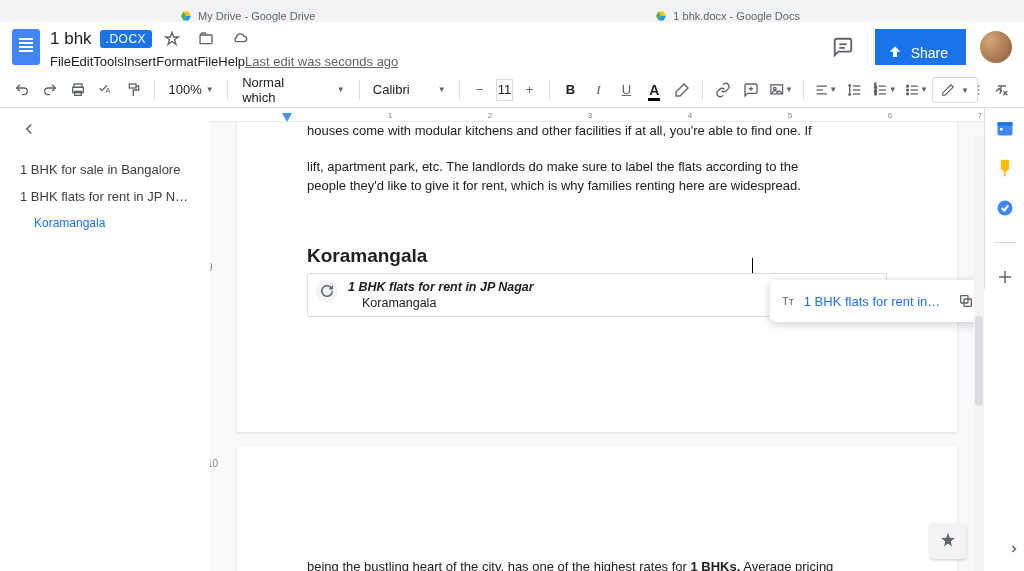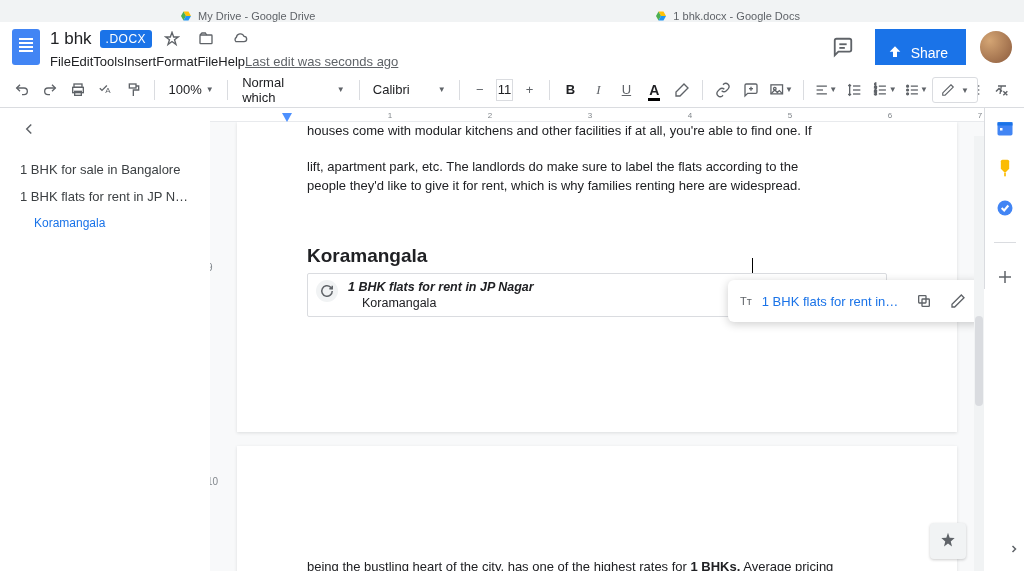--- a/index.html
+++ b/index.html
@@ -49,21 +49,21 @@
   .ruler-marker { position:absolute; bottom:-1px; width:10px; height:9px; }
   .page { background:#fff; width:720px; margin:0 auto; box-shadow:0 1px 3px rgba(60,64,67,.15); padding:0 70px; position:relative;}
   .page1 { height:310px; margin-bottom:14px; padding-top:0;}
   .page2 { height:160px; padding-top:112px;}
   .body-text { font-size:13px; line-height:1.4; color:#202124;}
   .heading2 { font-size:19px; font-weight:bold; margin-top:50px; color:#202124;}
   .bookmark-block { border:1px solid #dadce0; border-radius:2px; padding:6px 10px 6px 40px; margin-top:6px; font-size:12.5px; position:relative; background:#fff;}
   .bookmark-refresh { position:absolute; left:8px; top:6px; width:22px; height:22px; border-radius:50%; background:#f1f3f4; display:flex; align-items:center; justify-content:center;}
   .bookmark-title { font-weight:bold; color:#202124;font-style:italic;}
   .bookmark-sub { padding-left:14px; color:#202124; margin-top:2px;}
-  .link-popup { position:absolute; background:#fff; border-radius:6px; box-shadow:0 2px 10px rgba(0,0,0,.2); padding:8px 12px; display:flex; align-items:center; gap:10px; font-size:13px; top:158px; left:518px;}
+  .link-popup { position:absolute; background:#fff; border-radius:6px; box-shadow:0 2px 10px rgba(0,0,0,.2); padding:8px 12px; display:flex; align-items:center; gap:10px; font-size:13px; top:158px; left:560px;}
   .link-popup .tr { font-size:11px; color:#5f6368;}
   .link-popup .link-text { color:#1a73e8; max-width:140px; white-space:nowrap; overflow:hidden; text-overflow:ellipsis;}
   .link-popup svg { width:16px; height:16px; }
   .right-rail { width:40px; background:#fff; border-left:1px solid #dadce0; display:flex; flex-direction:column; align-items:center; padding-top:8px; gap:16px;}
   .rail-icon { width:24px; height:24px; display:flex; align-items:center; justify-content:center; cursor:pointer;}
   .rail-sep { width:22px; height:1px; background:#dadce0; margin:6px 0;}
   .scrollbar-track { position:absolute; right:0; top:14px; bottom:0; width:10px; background:#f1f3f4;}
   .scrollbar-thumb { position:absolute; right:1px; top:180px; width:8px; height:90px; background:#dadce0; border-radius:4px;}
   .explore-btn { position:absolute; bottom:12px; right:18px; width:36px; height:36px; background:#f1f3f4; border-radius:4px; display:flex; align-items:center; justify-content:center; box-shadow:0 1px 3px rgba(0,0,0,.2); cursor:pointer;}
   .rail-expand { position:absolute; bottom:10px; right:-2px; width:24px; height:24px; display:flex; align-items:center; justify-content:center; cursor:pointer;}
@@ -347,21 +347,21 @@
                 <path d="M21 12a9 9 0 1 1-3-6.7L21 8"></path>
                 <path d="M21 3v5h-5"></path>
               </svg>
             </div>
           <div class="bookmark-title">1 BHK flats for rent in JP Nagar</div>
           <div class="bookmark-sub">Koramangala</div>
         </div>
         <div style="position:absolute; top:136px; right:204px; width:1px; height:15px; background:#000;"></div>
       </div>
       <div class="page page2">
-        <span class="page-num" style="top:30px">10</span>
+        <span class="page-num" style="top:12px">10</span>
         <div class="body-text">
           <span>being the bustling heart of the city, has one of the highest rates for </span><b>1 BHKs.</b><span> Average pricing</span><br>
           
         </div>
       </div>
 
       <div class="link-popup">
         <span class="tr">Tт</span>
         <span class="link-text">1 BHK flats for rent in JP N...</span>
         <span class="tb-btn">

